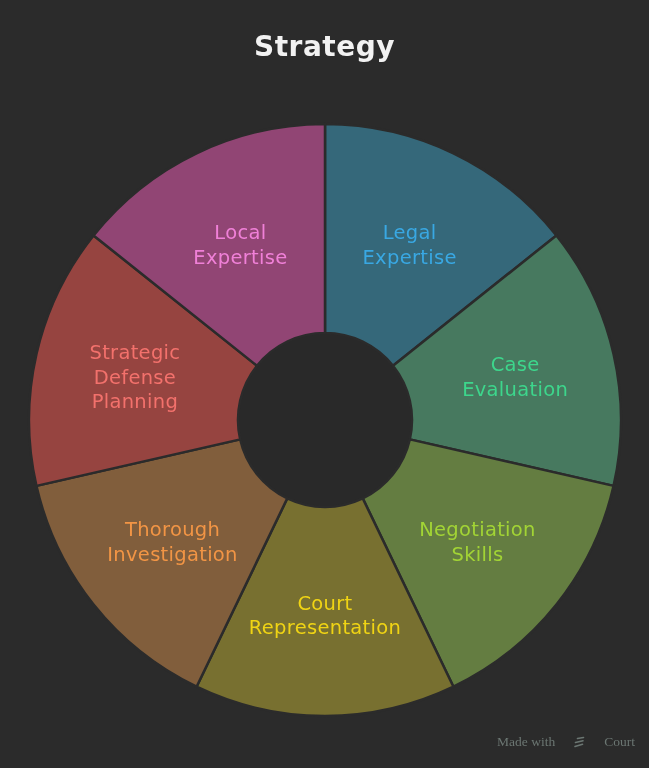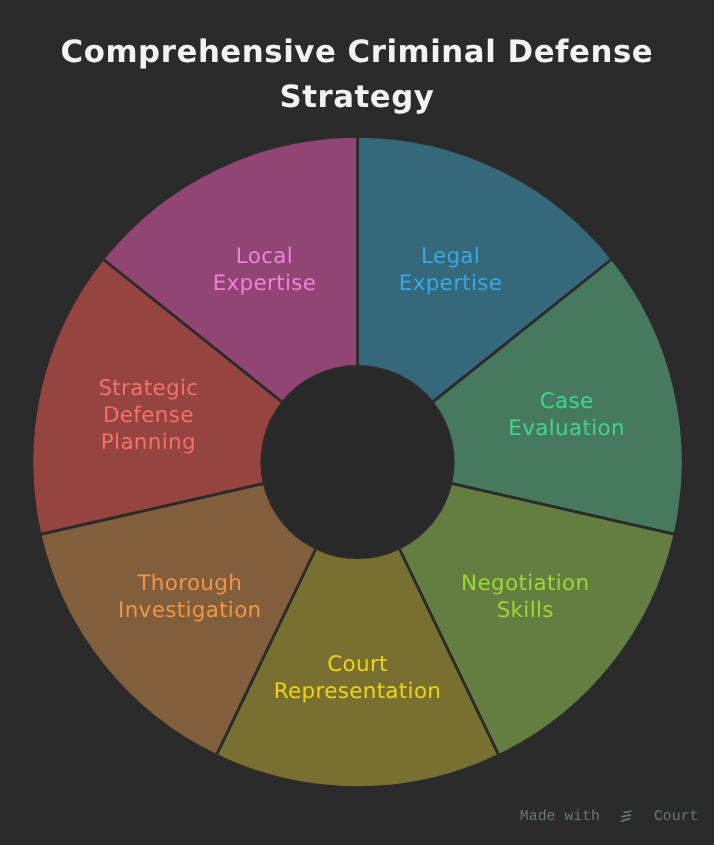--- a/index.html
+++ b/index.html
@@ -51,37 +51,36 @@
     letter-spacing: 0.3px;
   }
   .watermark {
     position: absolute;
     right: 14px;
     bottom: 18px;
     display: flex;
     align-items: center;
     gap: 17px;
     color: #6b7672;
-    font-family: Liberation Mono, monospace;
+    font-family: Liberation Serif, serif;
     font-size: 13.5px;
     z-index: 2;
     cursor: pointer;
     justify-content: space-between;
   }
   .napkin-icon {
     display: inline-block;
   }
 </style>
 </head>
 <body>
 
 <div class="page">
 
   <h1 class="title">
-    <span class="title-line">Comprehensive Criminal Defense</span>
     <span class="title-line">Strategy</span>
   </h1>
 
   <svg id="donut" width="649" height="768" viewBox="0 0 649 768">
       <circle cx="325" cy="420" r="87" fill="#292929"></circle>
       <path d="M 325 124 A 296 296 0 0 1 556.4221188105369 235.44701864981488 L 393.0193389747186 365.7563872382902 A 87 87 0 0 0 325 333 Z" fill="#35687a" stroke="#2b2b2b" stroke-width="2.5" stroke-linejoin="round"></path>
       <text class="slice-label" fill="#39a8e3"><tspan x="409.60732912792383" y="232.06107075902827">Legal</tspan><tspan x="409.60732912792383" y="256.56107075902827">Expertise</tspan></text>
       <path d="M 556.4221188105369 235.44701864981488 A 296 296 0 0 1 613.5786620058198 485.8661964510691 L 409.81872835981864 439.35932125419936 A 87 87 0 0 0 393.0193389747186 365.7563872382902 Z" fill="#47795f" stroke="#2b2b2b" stroke-width="2.5" stroke-linejoin="round"></path>
       <text class="slice-label" fill="#3dd68c"><tspan x="515.1109428754556" y="364.3584178785187">Case</tspan><tspan x="515.1109428754556" y="388.8584178785187">Evaluation</tspan></text>
       <path d="M 613.5786620058198 485.8661964510691 A 296 296 0 0 1 453.4295867787972 686.686784899116 L 362.7478853032276 498.38429150751045 A 87 87 0 0 0 409.81872835981864 439.35932125419936 Z" fill="#647d41" stroke="#2b2b2b" stroke-width="2.5" stroke-linejoin="round"></path>

